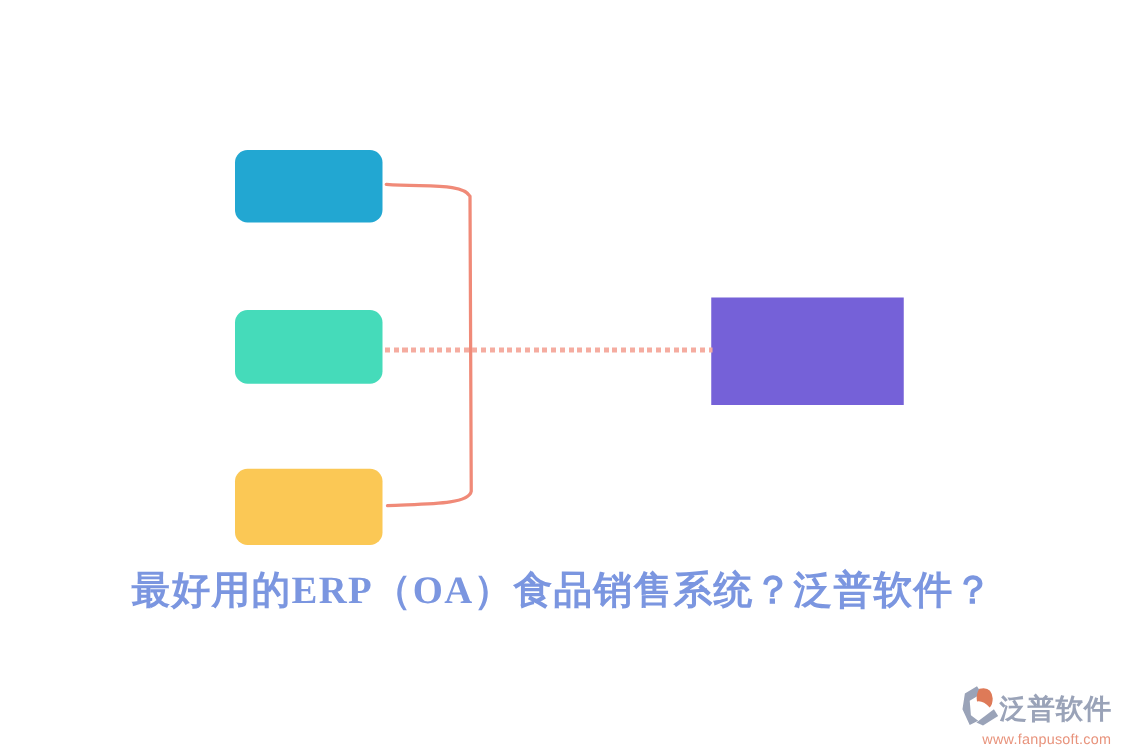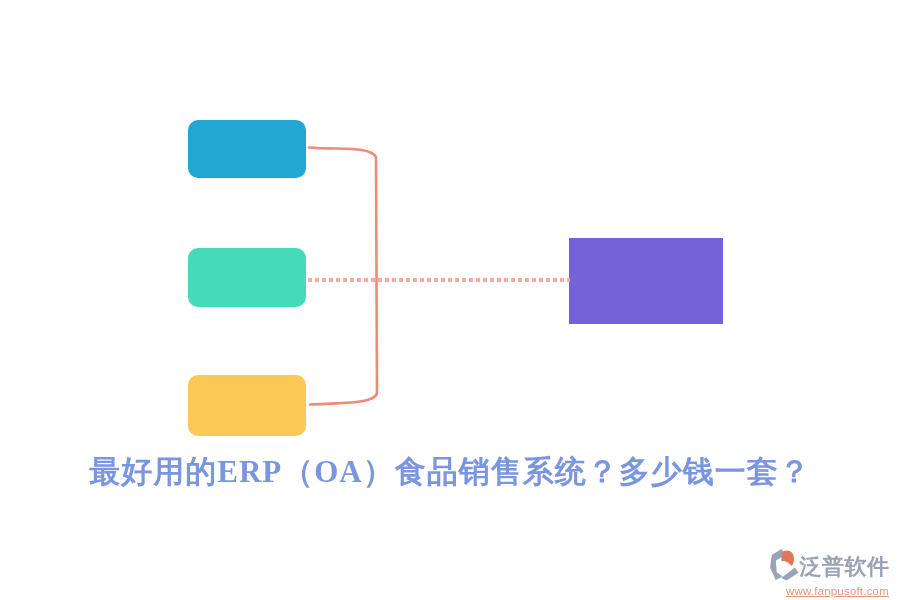--- a/index.html
+++ b/index.html
@@ -70,21 +70,20 @@
     letter-spacing: 0.5px;
     color: #9AA3B8;
     white-space: nowrap;
   }
   .watermark-url {
     margin-top: 1px;
     font-size: 11.5px;
     letter-spacing: 0.2px;
     color: #E8937C;
     white-space: nowrap;
-    text-decoration: underline;
   }
   .logo-icon { display: inline-block; flex: 0 0 auto; }
 </style>
 </head>
 <body>
 
 <div class="canvas">
 
   <div class="node node-top" style="background: rgb(34, 167, 210);"></div>
   <div class="node node-middle" style="background: rgb(69, 219, 186);"></div>
@@ -94,21 +93,21 @@
 
   <svg class="connector-svg" viewBox="0 0 900 600" xmlns="http://www.w3.org/2000/svg">
     <path d="M 309 147.5
              C 340 150, 370 146, 376 157
              L 377 393
              C 375 404, 340 403, 310 404.5" fill="none" stroke="#F08A78" stroke-width="2.6" stroke-linecap="round"></path>
   </svg>
 
   <div class="dotted-link"></div>
 
-  <div class="caption">最好用的ERP（OA）食品销售系统？多少钱一套？</div>
+  <div class="caption">最好用的ERP（OA）食品销售系统？泛普软件？</div>
 
   <div class="watermark">
     <div class="watermark-row">
       <span class="logo-icon">
         <svg width="30" height="34" viewBox="0 0 31 35" xmlns="http://www.w3.org/2000/svg">
           <path d="M13 1 L3 7 L1 20 L7 33 L14 29.5 L8 25 L7 13 L17 7 Z" fill="#9AA3B8"></path>
           <path d="M15 3 Q25 0.5 26 11 Q26 16 23.5 18.5 Q18 12.5 13 13.5 Q12 7 15 3 Z" fill="#DE7A58"></path>
           <path d="M27 20 L30.5 25.5 L18 33.5 L12.5 31 Z" fill="#9AA3B8"></path>
         </svg>
       </span>

